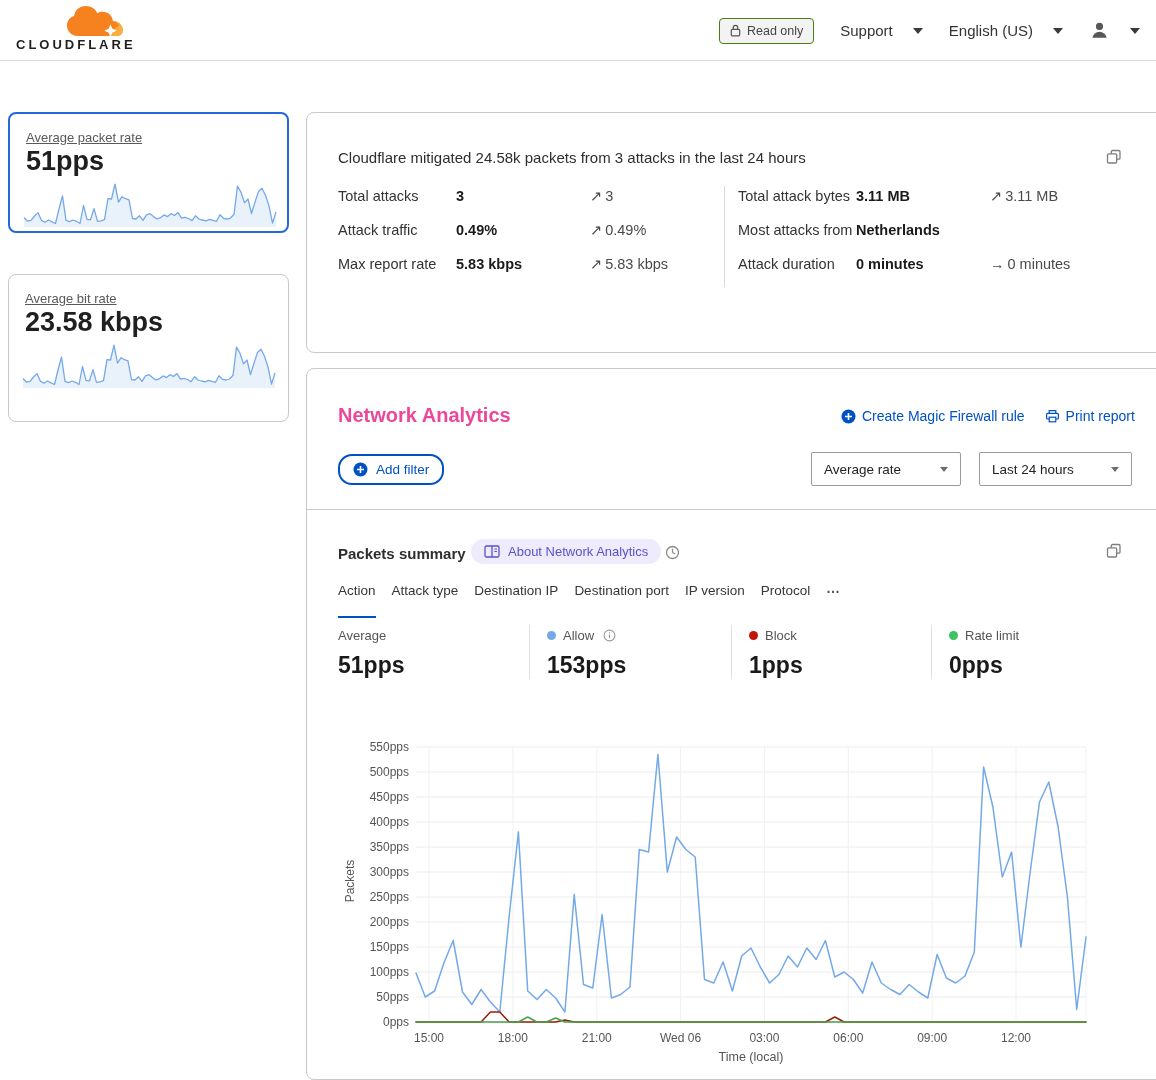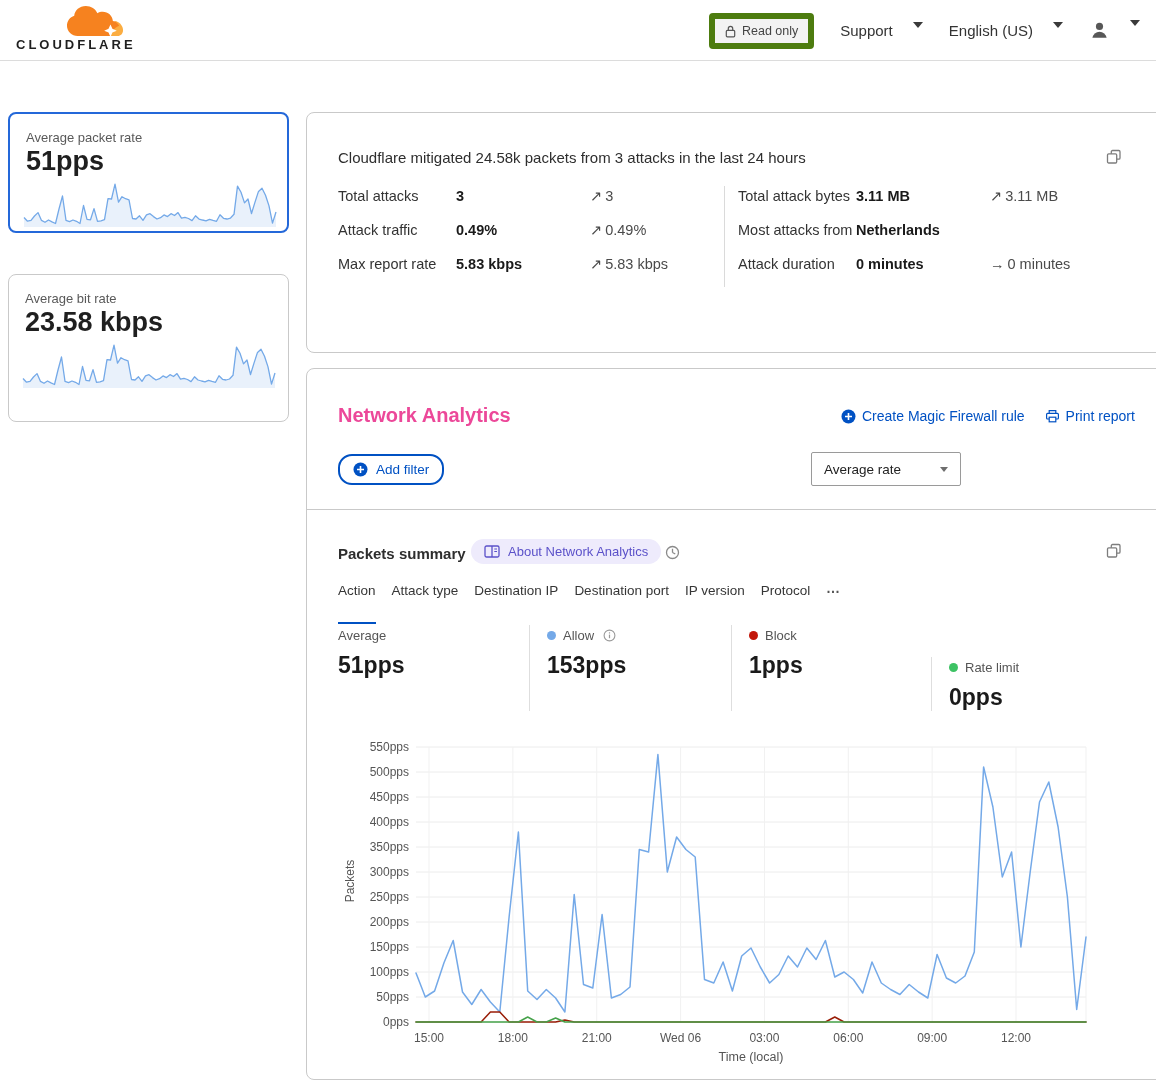--- a/index.html
+++ b/index.html
@@ -5,30 +5,30 @@
   *{margin:0;padding:0;box-sizing:border-box;}
   html,body{width:1156px;height:1080px;}
   body{position:relative;font-family:"Liberation Sans",sans-serif;background:#fff;color:#333;overflow:hidden;}
 
   
   .hdr{position:absolute;top:0;left:0;width:1156px;height:61px;background:#fff;border-bottom:1px solid #dcdcdc;}
   .logo{position:absolute;left:16px;top:4px;width:120px;height:52px;cursor:pointer;}
   .logo-cloud{position:absolute;left:50px;top:2px;}
   .logo-text{position:absolute;left:0;top:33px;font-size:13px;font-weight:700;letter-spacing:3px;color:#1f1f1f;}
   .hdr-right{position:absolute;right:16px;top:0;height:61px;display:flex;align-items:center;gap:26px;}
-  .readonly-chip{display:flex;align-items:flex-end;gap:6px;background:#f3f3f3;border:6px solid #4d7c0f;border-radius:4px;padding:5px 10px;font-size:12.5px;color:#444;}
-  .hdr-menu{display:flex;align-items:flex-start;gap:20px;font-size:15px;color:#333;cursor:pointer;}
+  .readonly-chip{display:flex;align-items:center;gap:6px;background:#f3f3f3;border:1px solid #4d7c0f;border-radius:4px;padding:5px 10px;font-size:12.5px;color:#444;}
+  .hdr-menu{display:flex;align-items:center;gap:20px;font-size:15px;color:#333;cursor:pointer;}
   .caret{width:0;height:0;border-left:5px solid transparent;border-right:5px solid transparent;border-top:6px solid #3a3a3a;}
 
   
   .card{position:absolute;background:#fff;border:1px solid #c9c9c9;border-radius:8px;}
   .mini{left:8px;width:281px;}
   #mini1{top:112px;height:121px;border:2px solid #2468d9;}
   #mini2{top:250px;height:148px;margin-top:24px;}
-  .mini-title{position:absolute;left:16px;top:16px;font-size:13px;color:#595959;}
+  .mini-title{position:absolute;left:16px;top:16px;font-size:13px;color:#595959;text-decoration:underline;}
   .mini-value{position:absolute;left:16px;top:32px;font-size:27px;font-weight:600;color:#1f1f1f;}
   .mini-spark{position:absolute;left:11px;top:63px;}
 
   
   #summary-card{left:306px;top:112px;width:860px;height:241px;}
   .sum-title{position:absolute;left:31px;top:36px;font-size:15px;font-weight:400;color:#2e2e2e;}
   .copy-btn{position:absolute;cursor:pointer;}
   #summary-copy{left:799px;top:36px;}
   .sum-grid{position:absolute;left:31px;top:73px;display:flex;}
   .sum-col{width:386px;}
@@ -50,28 +50,28 @@
   #range-select{left:672px;width:153px;}
   .sel-caret{width:0;height:0;border-left:4.5px solid transparent;border-right:4.5px solid transparent;border-top:5.5px solid #6e6e6e;}
   .na-divider{position:absolute;left:0;width:860px;top:140px;border-top:1px solid #c9c9c9;}
 
   
   .pk-title{position:absolute;left:31px;top:176px;font-size:15px;font-weight:700;color:#2e2e2e;}
   .about-pill{position:absolute;left:164px;top:170px;display:flex;align-items:center;gap:8px;background:#eeebfc;color:#5b51c9;font-size:13px;padding:5px 13px;border-radius:14px;cursor:pointer;}
   .history-ic{position:absolute;left:358px;top:176px;cursor:pointer;}
   #packets-copy{left:799px;top:174px;}
   .tabs{position:absolute;left:31px;top:214px;display:flex;gap:16px;font-size:13.5px;color:#363636;}
-  .tab{padding-bottom:24px;cursor:pointer;}
+  .tab{padding-bottom:18px;cursor:pointer;}
   .tab.active{border-bottom:2px solid #0051c3;}
   .tab.more{font-weight:700;color:#555;letter-spacing:1px;cursor:pointer;}
   .pstats{position:absolute;left:31px;top:256px;display:flex;}
   .pstat{width:191px;padding-top:2px;}
   .pstat:nth-child(2){width:202px;}
   .pstat:nth-child(3){width:200px;}
-  .pstat:nth-child(4){width:212px;margin-top:32px;}
+  .pstat:nth-child(4){width:212px;}
   .pstat.bordered{border-left:1px solid #dedede;padding-left:17px;}
   .pstat-label{display:flex;align-items:center;gap:7px;font-size:13px;color:#555;height:16px;}
   .dot{width:9px;height:9px;border-radius:50%;display:inline-block;}
   .pstat-value{margin-top:9px;font-size:23px;font-weight:600;color:#1a1a1a;}
   #main-chart{position:absolute;left:16px;top:368px;}
   .ylab{position:absolute;left:8px;top:505px;width:70px;text-align:center;font-size:12px;color:#555;transform:rotate(-90deg);}
 </style>
 </head>
 <body>
 
@@ -192,20 +192,24 @@
   </div>
   <button class="add-filter">
     <svg width="15" height="15" viewBox="0 0 15 15">
         <circle cx="7.5" cy="7.5" r="7" fill="#0051c3"></circle>
         <path d="M7.5 4 v7 M4 7.5 h7" stroke="#fff" stroke-width="1.6"></path>
       </svg>
     <span>Add filter</span>
   </button>
   <div class="select" id="metric-select">
     <span>Average rate</span>
+    <span class="sel-caret"></span>
+  </div>
+  <div class="select" id="range-select">
+    <span>Last 24 hours</span>
     <span class="sel-caret"></span>
   </div>
   <div class="na-divider"></div>
 
   <div class="pk-title">Packets summary</div>
   <div class="about-pill">
     <svg width="16" height="13" viewBox="0 0 16 13">
       <rect x="1" y="1" width="14" height="11" rx="1.5" fill="none" stroke="#5b51c9" stroke-width="1.3"></rect>
       <line x1="8" y1="1" x2="8" y2="12" stroke="#5b51c9" stroke-width="1.3"></line>
       <line x1="10.3" y1="4" x2="13" y2="4" stroke="#5b51c9" stroke-width="1"></line>

